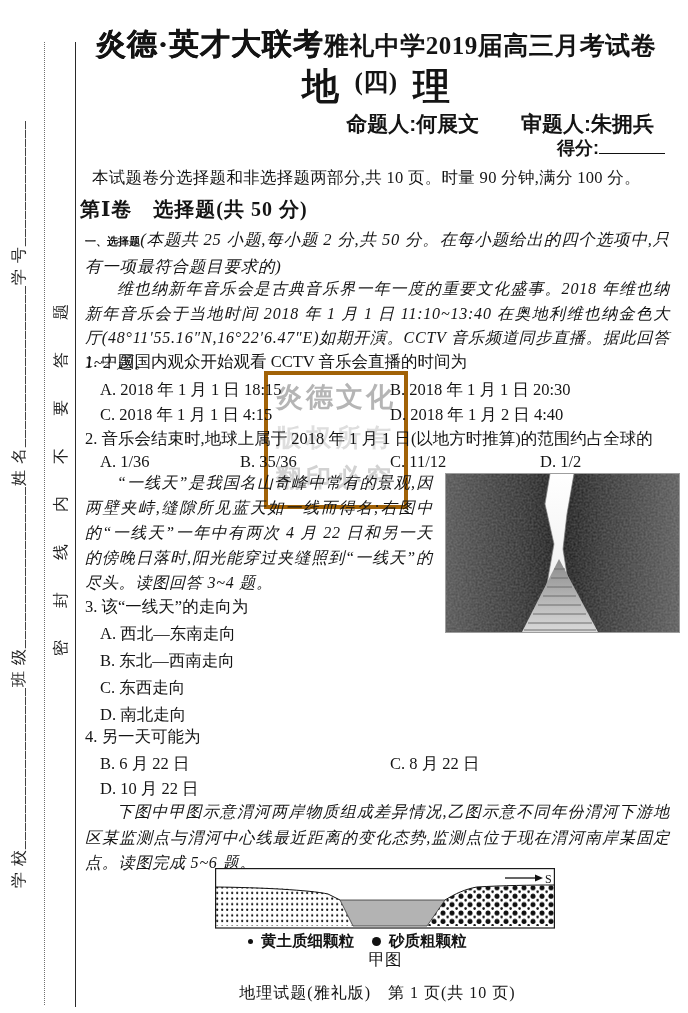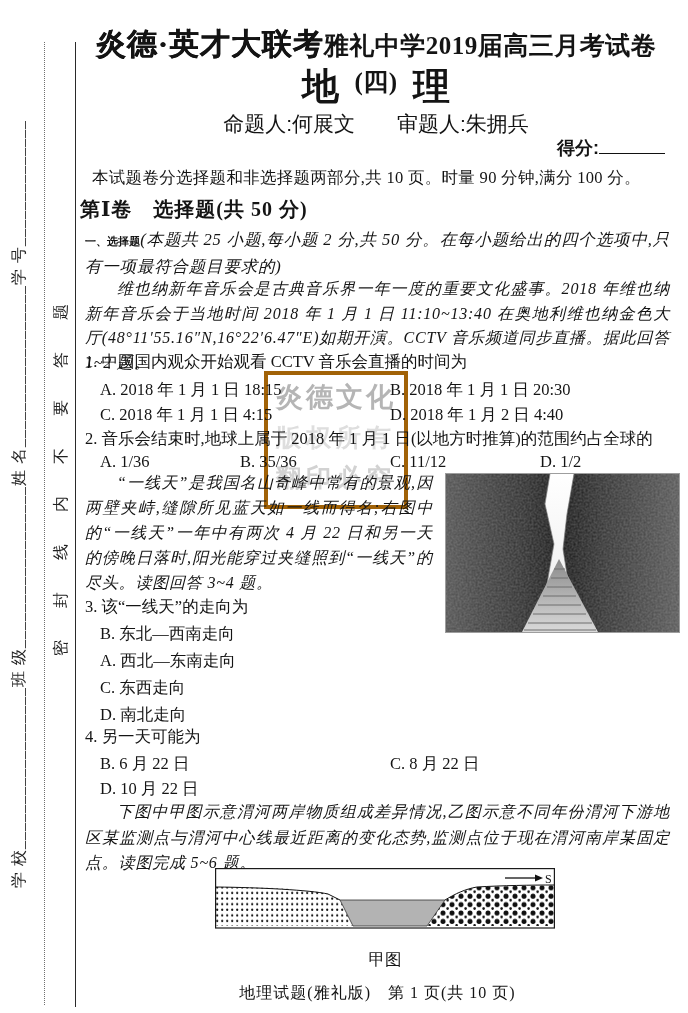--- a/index.html
+++ b/index.html
@@ -11,22 +11,22 @@
   .stu-fields{left:9px;top:888px;width:840px;font-size:16px;letter-spacing:1px;color:#222;}
   .seal-text{left:51px;top:656px;width:380px;font-size:16px;letter-spacing:32px;color:#222;}
   .vline-dotted{position:absolute;left:44px;top:42px;height:963px;width:0;border-left:1.5px dotted #707070;z-index:1;}
   .vline-solid{position:absolute;left:75px;top:42px;height:965px;width:0;border-left:1.5px solid #2a2a2a;z-index:1;}
   
   .title-line{left:80px;top:24px;width:592px;text-align:center;}
   .brand{font-size:30px;font-weight:900;letter-spacing:1px;text-shadow:0.6px 0 #000;}
   .title-rest{font-size:25px;font-weight:700;letter-spacing:0.5px;}
   .subject{left:80px;top:62px;width:592px;text-align:center;font-family:"Liberation Sans","DejaVu Sans",sans-serif;
            font-size:37px;font-weight:900;}
-  .authors{left:80px;top:110px;width:592px;text-align:center;font-family:"Liberation Sans","DejaVu Sans",sans-serif;
-           font-size:21px;font-weight:400;}
+  .authors{left:80px;top:110px;width:592px;text-align:right;font-family:"Liberation Sans","DejaVu Sans",sans-serif;
+           font-size:21px;font-weight:700;}
   .authors span{margin:0 18px;}
   .score{left:557px;top:136px;font-family:"Liberation Sans","DejaVu Sans",sans-serif;font-size:18px;font-weight:700;}
   .score-line{display:inline-block;width:66px;height:15px;border-bottom:1.6px solid #111;}
   
   .intro{left:92px;top:167px;width:572px;font-size:16.5px;letter-spacing:0.3px;}
   .sec-title{left:80px;top:196px;width:592px;text-align:left;font-size:20px;font-weight:700;letter-spacing:1px;}
   .instruction{left:85px;top:227px;width:585px;font-size:16.5px;line-height:26px;text-align:justify;}
   .instr-lead{font-weight:700;font-family:"Liberation Sans","DejaVu Sans",sans-serif;font-size:11px;}
   .kai{font-style:italic;letter-spacing:0.8px;}
   .passage{position:absolute;font-size:16px;line-height:24.5px;text-align:justify;z-index:2;}
@@ -153,22 +153,22 @@
         <line x1="92" y1="131" x2="135" y2="131"></line>
           <line x1="87" y1="140" x2="140" y2="140"></line>
         <line x1="82" y1="149" x2="146" y2="149"></line>
           <line x1="78" y1="156" x2="150" y2="156"></line>
       </g>
     </svg>
     <div class="p2text kai">“一线天”是我国名山奇峰中常有的景观,因两壁夹峙,缝隙所见蓝天如一线而得名;右图中的“一线天”一年中有两次 4 月 22 日和另一天的傍晚日落时,阳光能穿过夹缝照到“一线天”的尽头。读图回答 3~4 题。</div>
   </div>
   <div class="stem" style="top:596px;">3. 该“一线天”的走向为</div>
   <div class="optcol" style="top:620px;">
+    <div>A. 西北—东南走向</div>
     <div>B. 东北—西南走向</div>
-    <div>A. 西北—东南走向</div>
     <div>C. 东西走向</div>
     <div>D. 南北走向</div>
   </div>
   <div class="stem" style="top:726px;">4. 另一天可能为</div>
   <div class="opts2" style="top:752px;">
     <div>B. 6 月 22 日</div>
     <div>C. 8 月 22 日</div>
     <div>D. 10 月 22 日</div>
   </div>
 
@@ -190,16 +190,22 @@
       <polygon points="125,32 230,32 212,58 138,58" fill="#b3b3b3" stroke="#333" stroke-width="0.8"></polygon>
       <polygon points="230,32 244,24 262,19 339,17 339,58 212,58" fill="url(#coarseDots)"></polygon>
       <path d="M230,32 C240,26 250,21 262,19 C288,17.5 316,17 339,17" fill="none" stroke="#111" stroke-width="1"></path>
       <g>
         <line x1="290" y1="10" x2="320" y2="10" stroke="#111" stroke-width="1.3"></line>
         <polygon points="320,6.6 328,10 320,13.4" fill="#111"></polygon>
         <text x="330" y="14.5" font-size="12" font-family="Liberation Serif, serif" fill="#111">S</text>
       </g>
     </svg>
   </div>
+  <div class="legend">
+    <span class="dot-s"></span>
+    <span>黄土质细颗粒</span>
+    <span class="dot-b"></span>
+    <span>砂质粗颗粒</span>
+  </div>
   <div class="layer fig-caption">甲图</div>
 
   <div class="layer footer">地理试题(雅礼版)　第 1 页(共 10 页)</div>
 </div>
 
 </body></html>

